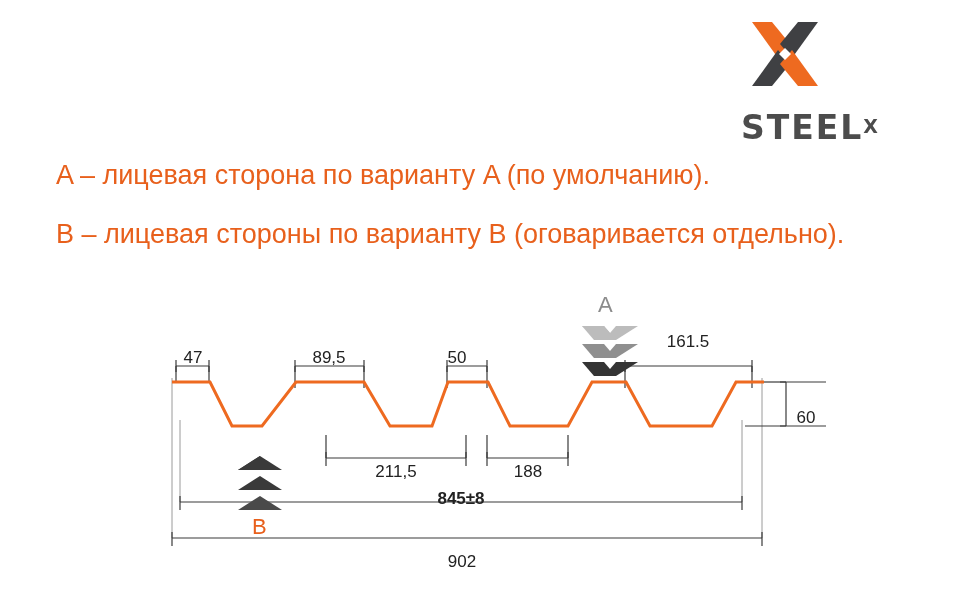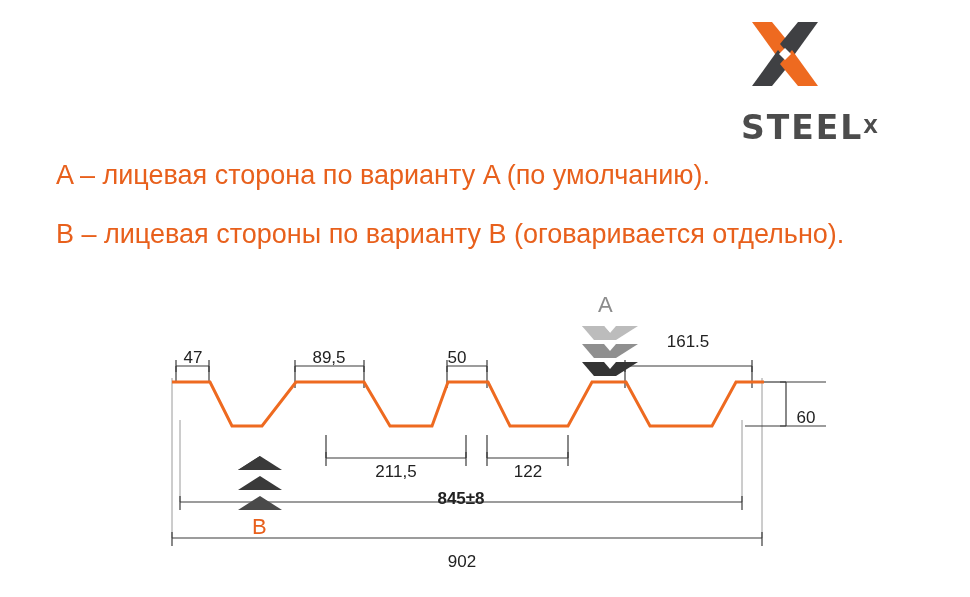--- a/index.html
+++ b/index.html
@@ -244,21 +244,21 @@
       </g>
     </svg>
 
     
     <div class="dim" style="left:172px; top:78px; width:42px;">47</div>
     <div class="dim" style="left:297px; top:78px; width:64px;text-align:center;">89,5</div>
     <div class="dim" style="left:433px; top:78px; width:48px;text-align:center;">50</div>
     <div class="dim" style="left:642px; top:62px; width:92px;">161.5</div>
     <div class="dim" style="left:786px; top:138px; width:40px;">60</div>
     <div class="dim" style="left:348px; top:192px; width:96px;">211,5</div>
-    <div class="dim" style="left:492px; top:192px; width:72px;">122</div>
+    <div class="dim" style="left:492px; top:192px; width:72px;">188</div>
     <div class="dim" style="left:411px; top:219px; width:100px;font-weight:bold;">845±8</div>
     <div class="dim" style="left:417px; top:250px; width:90px;margin-top:32px;">902</div>
 
     
     <div class="marker-letter marker-a" style="left:598px; top:22px;">A</div>
     <div class="marker-letter marker-b" style="left:252px; top:244px;">B</div>
   </div>
 
 </div>
 

